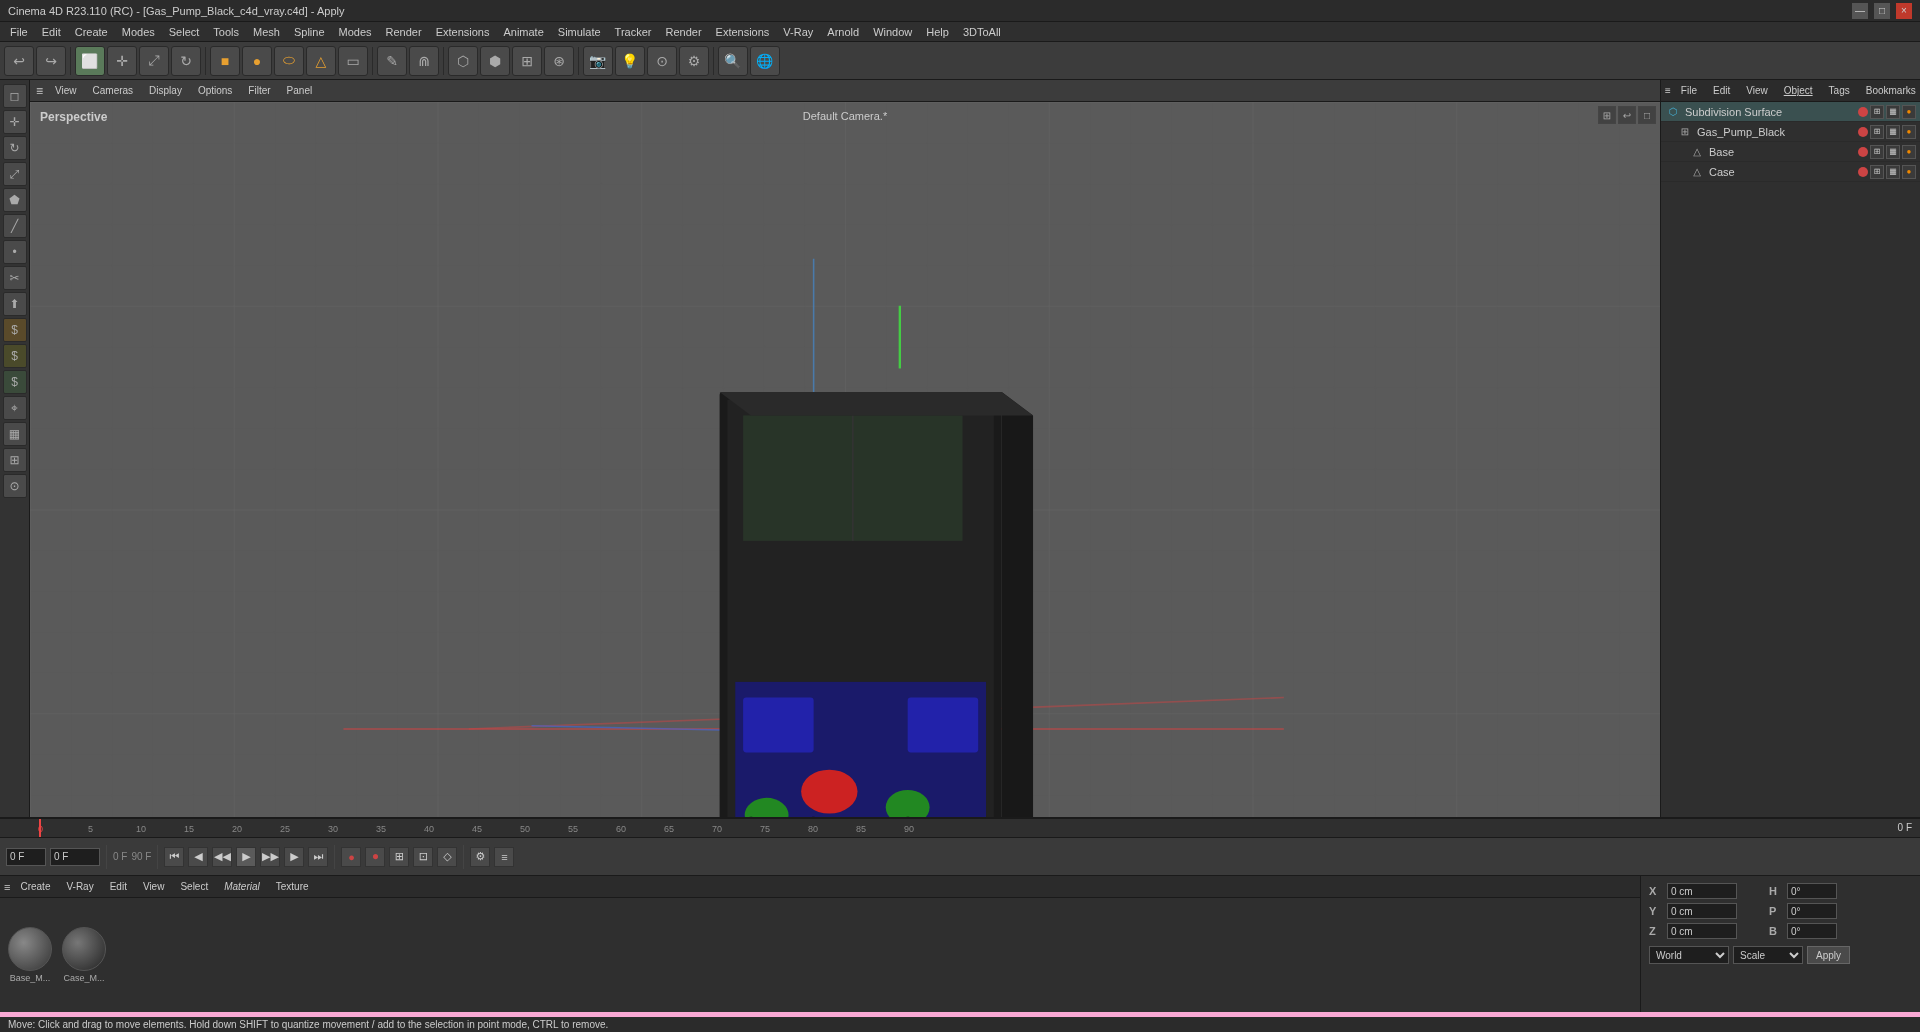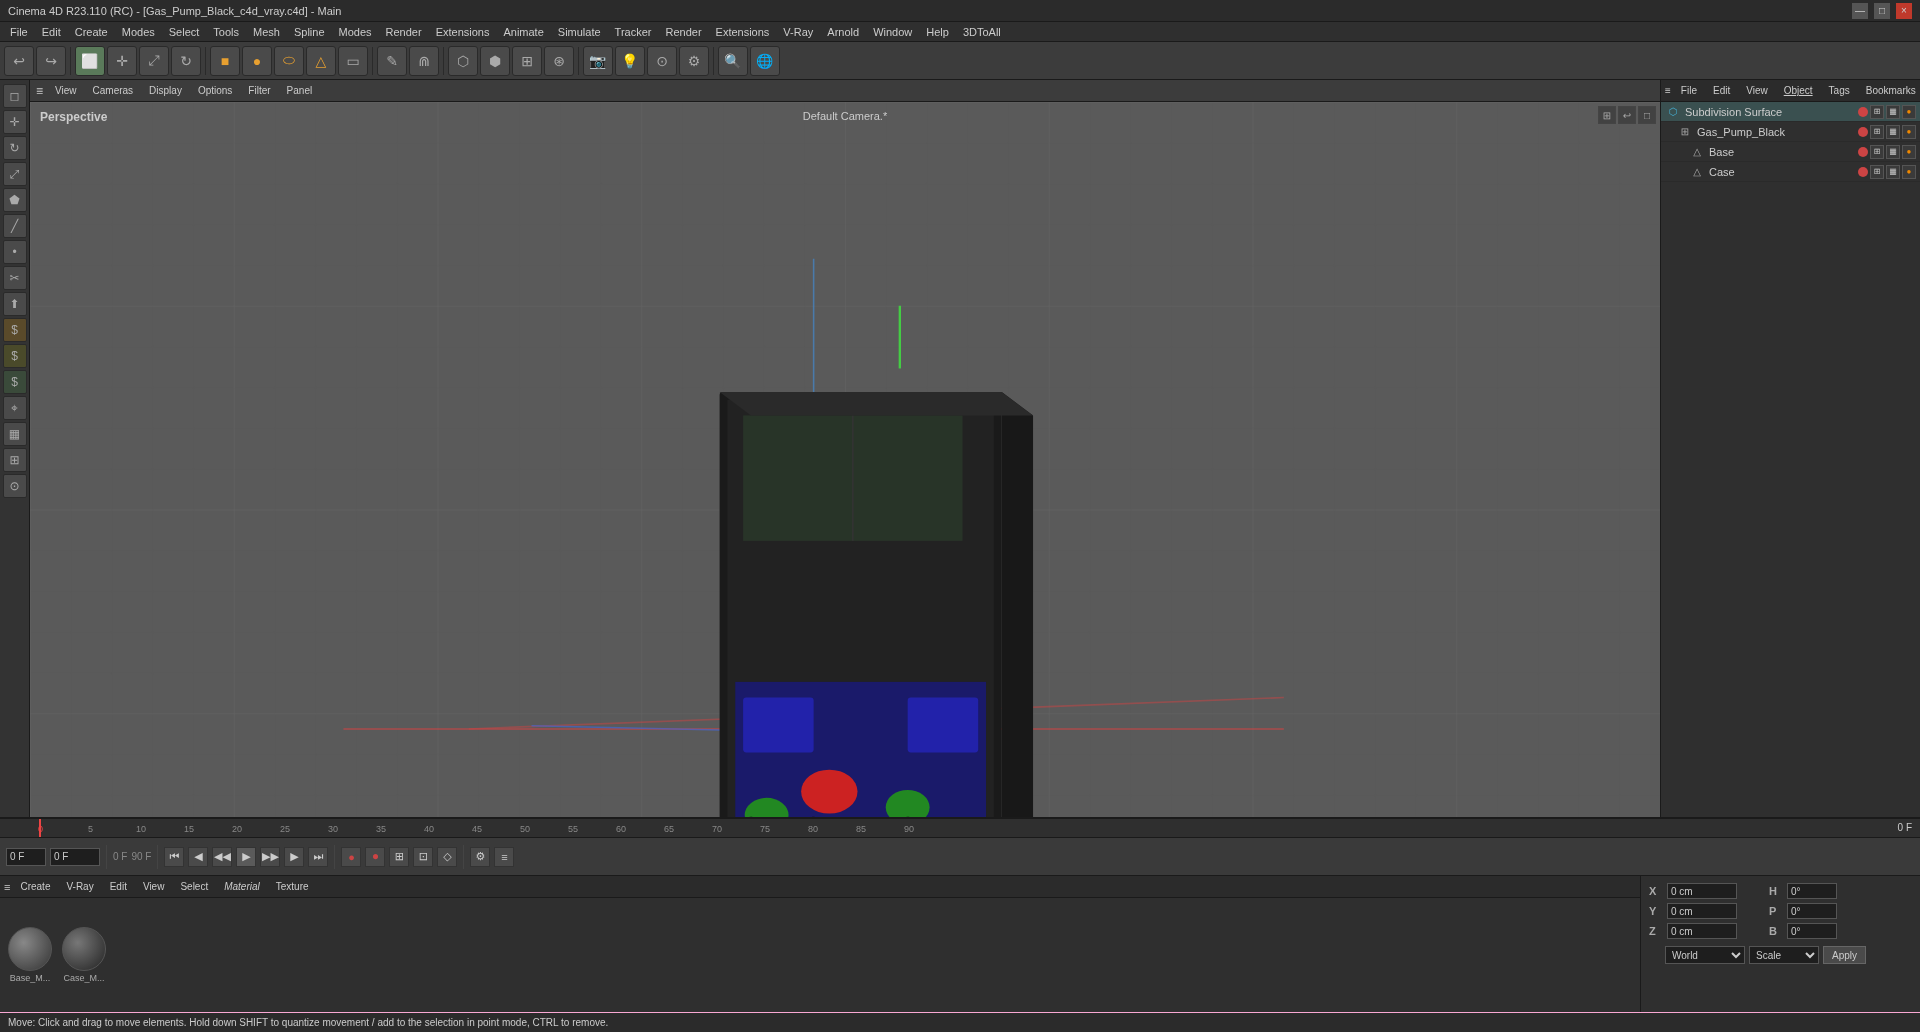--- a/index.html
+++ b/index.html
@@ -336,21 +336,20 @@
       padding: 0 3px;
     }
     .coord-input2 { width: 50px; height: 16px; background: #1e1e1e; border: 1px solid #555; color: #ccc; font-size: 10px; padding: 0 3px; }
 
     #coord-bottom-row {
       display: flex;
       align-items: center;
       height: 22px;
       gap: 4px;
       margin-top: 2px;
-      margin-left: 16px;
     }
 
     .coord-dropdown {
       height: 18px;
       background: #1e1e1e;
       border: 1px solid #555;
       color: #ccc;
       font-size: 10px;
       padding: 0 2px;
     }
@@ -366,21 +365,21 @@
 
     
     #statusbar {
       height: 20px;
       background: #2b2b2b;
       display: flex;
       align-items: center;
       padding: 0 8px;
       font-size: 10px;
       color: #cccccc;
-      border-top: 1px solid #f9a8d4;
+      border-top: 5px solid #f9a8d4;
       position: fixed;
       bottom: 0;
       left: 0; right: 0;
     }
 
     
     #bottom-combined {
       display: flex;
       height: 195px;
     }
@@ -424,21 +423,21 @@
 
     
     .obj-row-subdiv {
       background: #3a4a5a;
     }
   </style>
 </head>
 <body>
 
 <div id="titlebar">
-  <span>Cinema 4D R23.110 (RC) - [Gas_Pump_Black_c4d_vray.c4d] - Main</span>
+  <span>Cinema 4D R23.110 (RC) - [Gas_Pump_Black_c4d_vray.c4d] - Apply</span>
   <div id="titlebar-controls">
     <button class="title-btn">—</button>
     <button class="title-btn">□</button>
     <button class="title-btn" style="background:#c0392b;">×</button>
   </div>
 </div>
 
 <div id="menubar">
   <span class="menu-item">File</span>
   <span class="menu-item">Edit</span>

